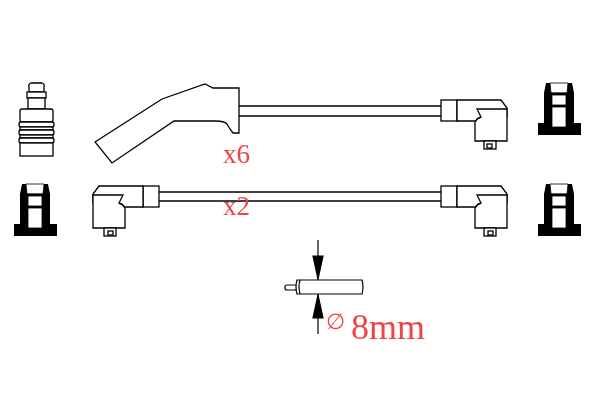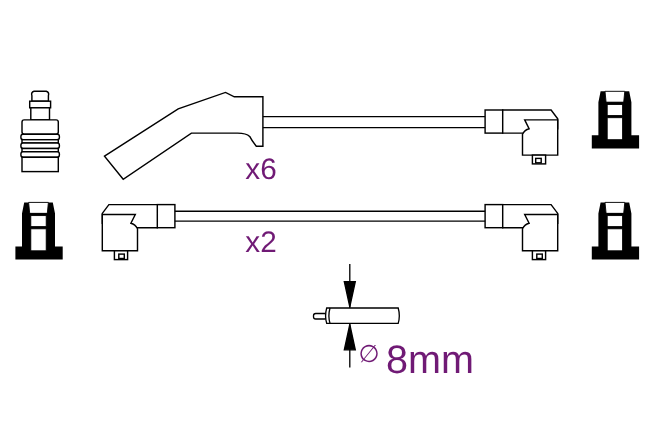--- a/index.html
+++ b/index.html
@@ -1,21 +1,21 @@
 <!DOCTYPE html>
 <html><head>
   <meta charset="utf-8">
   <style>
     html, body { margin: 0; padding: 0; background: #ffffff; }
     body { width: 600px; height: 400px; overflow: hidden; position: relative; font-family: "Liberation Sans", sans-serif; }
     #canvas { position: absolute; left: 0; top: 0; width: 600px; height: 400px; }
     .label {
       position: absolute;
-      font-family: Liberation Sans, sans-serif;
-      color: #701a75;
+      font-family: Liberation Serif, serif;
+      color: #ef4444;
       line-height: 1;
       white-space: nowrap;
     }
     .qty { font-size: 27px; }
     .dim { font-size: 36px; }
   </style>
 </head>
 <body>
 
 <svg id="canvas" width="600" height="400" viewBox="0 0 600 400" xmlns="http://www.w3.org/2000/svg">
@@ -111,15 +111,15 @@
   </g>
   <g stroke="#000" stroke-width="1.2" fill="#000">
     <line x1="318" y1="240" x2="318" y2="280"></line>
     <path d="M313,256 L323,256 L318,279 Z"></path>
     <line x1="318" y1="294" x2="318" y2="334"></line>
     <path d="M313,318 L323,318 L318,295 Z"></path>
   </g>
 </svg>
 
 <div class="label qty" style="left:223px; top:141px;">x6</div>
-<div class="label qty" style="left:223px; top:207px;">x2</div>
+<div class="label qty" style="left:223px; top:193px;">x2</div>
 <div class="label dim" style="left:326px; top:311px; font-size:22px;">∅</div>
 <div class="label dim" style="left:351px; top:309px;">8mm</div>
 
 </body></html>

